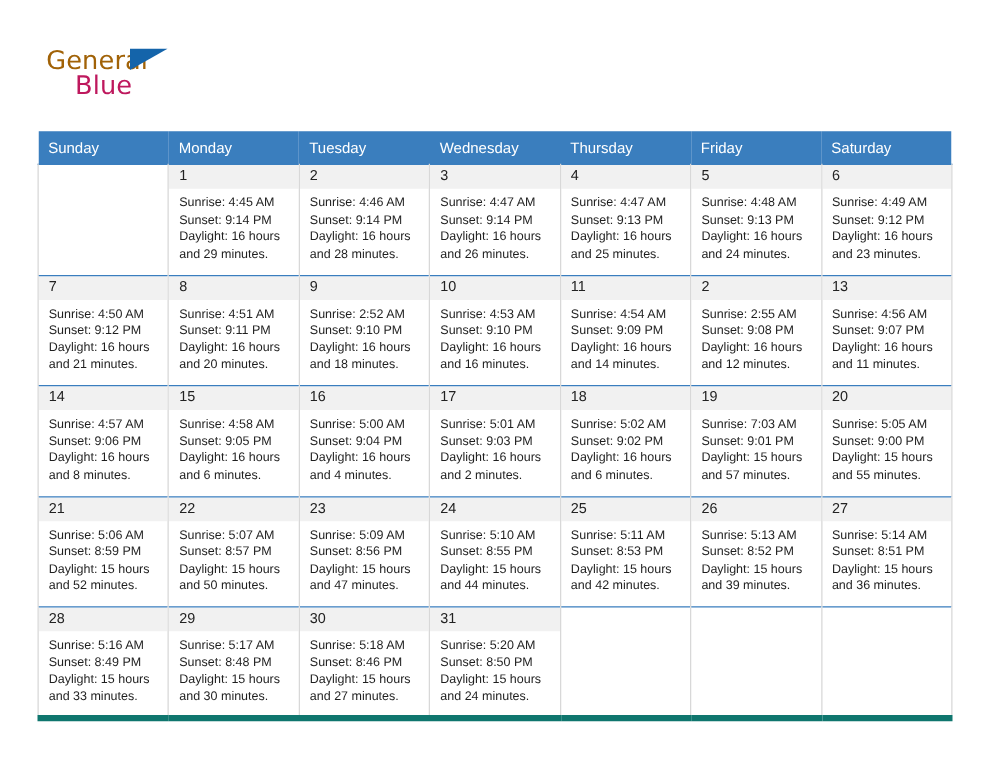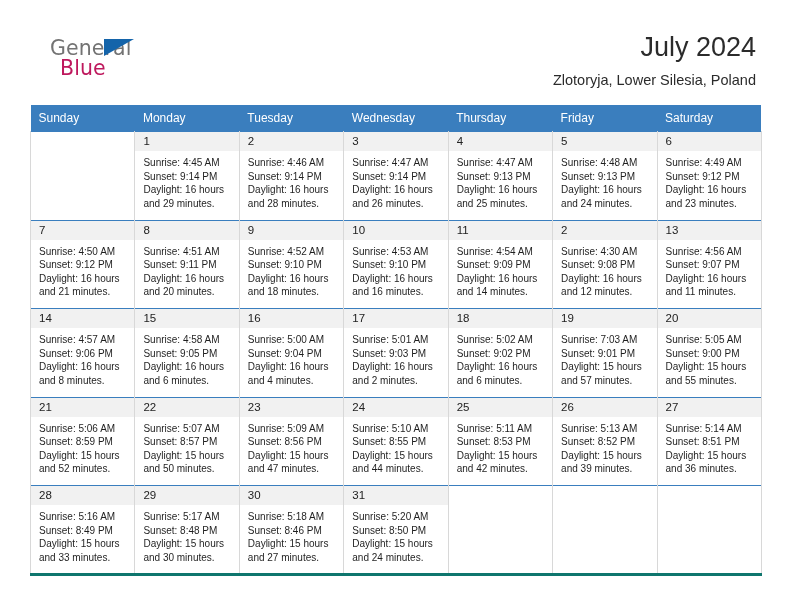--- a/index.html
+++ b/index.html
@@ -32,25 +32,25 @@
   }
   .logo {
     position: absolute;
     left: 33px;
     top: 38px;
     width: 130px;
     height: 48px;
   }
   .logo-general {
     position: absolute;
-    left: 17px;
+    left: 4px;
     top: 0;
     font-size: 20.5px;
     letter-spacing: 0.1px;
-    color: #737373;
+    color: #a16207;
     font-family: "DejaVu Sans", sans-serif;
     line-height: 1;
   }
   .logo-triangle {
     position: absolute;
     left: 71px;
     top: 1px;
     width: 0;
     height: 0;
     border-left: 30px solid #1464aa;
@@ -143,40 +143,36 @@
   }
   .info {
     padding: 5px 6px 0 8px;
     font-size: 10px;
     line-height: 13.6px;
     color: #1f1f1f;
   }
   .info div { white-space: nowrap; }
 
   tbody tr.week:last-child td.day-cell {
-    border-bottom: 3px solid #0f766e;
+    border-bottom: 5px solid #0f766e;
   }
 </style>
 </head>
 <body>
 
 <div class="page">
 
   <div class="header">
 
     <div class="logo">
       <span class="logo-general">General</span>
       <span class="logo-triangle"></span>
       <span class="logo-blue">Blue</span>
     </div>
 
-    <div class="title-block">
-      <div class="cal-title">July 2024</div>
-      <div class="cal-subtitle">Zlotoryja, Lower Silesia, Poland</div>
-    </div>
 
   </div>
 
   <table class="calendar">
     <colgroup>
       <col>
         <col>
         <col>
         <col>
         <col>
@@ -271,21 +267,21 @@
           <div class="info">
             <div>Sunrise: 4:51 AM</div>
             <div>Sunset: 9:11 PM</div>
             <div>Daylight: 16 hours</div>
             <div>and 20 minutes.</div>
           </div>
         </td>
         <td class="day-cell">
           <div class="daynum">9</div>
           <div class="info">
-            <div>Sunrise: 4:52 AM</div>
+            <div>Sunrise: 2:52 AM</div>
             <div>Sunset: 9:10 PM</div>
             <div>Daylight: 16 hours</div>
             <div>and 18 minutes.</div>
           </div>
         </td>
         <td class="day-cell">
           <div class="daynum">10</div>
           <div class="info">
             <div>Sunrise: 4:53 AM</div>
             <div>Sunset: 9:10 PM</div>
@@ -298,21 +294,21 @@
           <div class="info">
             <div>Sunrise: 4:54 AM</div>
             <div>Sunset: 9:09 PM</div>
             <div>Daylight: 16 hours</div>
             <div>and 14 minutes.</div>
           </div>
         </td>
         <td class="day-cell">
           <div class="daynum">2</div>
           <div class="info">
-            <div>Sunrise: 4:30 AM</div>
+            <div>Sunrise: 2:55 AM</div>
             <div>Sunset: 9:08 PM</div>
             <div>Daylight: 16 hours</div>
             <div>and 12 minutes.</div>
           </div>
         </td>
         <td class="day-cell">
           <div class="daynum">13</div>
           <div class="info">
             <div>Sunrise: 4:56 AM</div>
             <div>Sunset: 9:07 PM</div>

